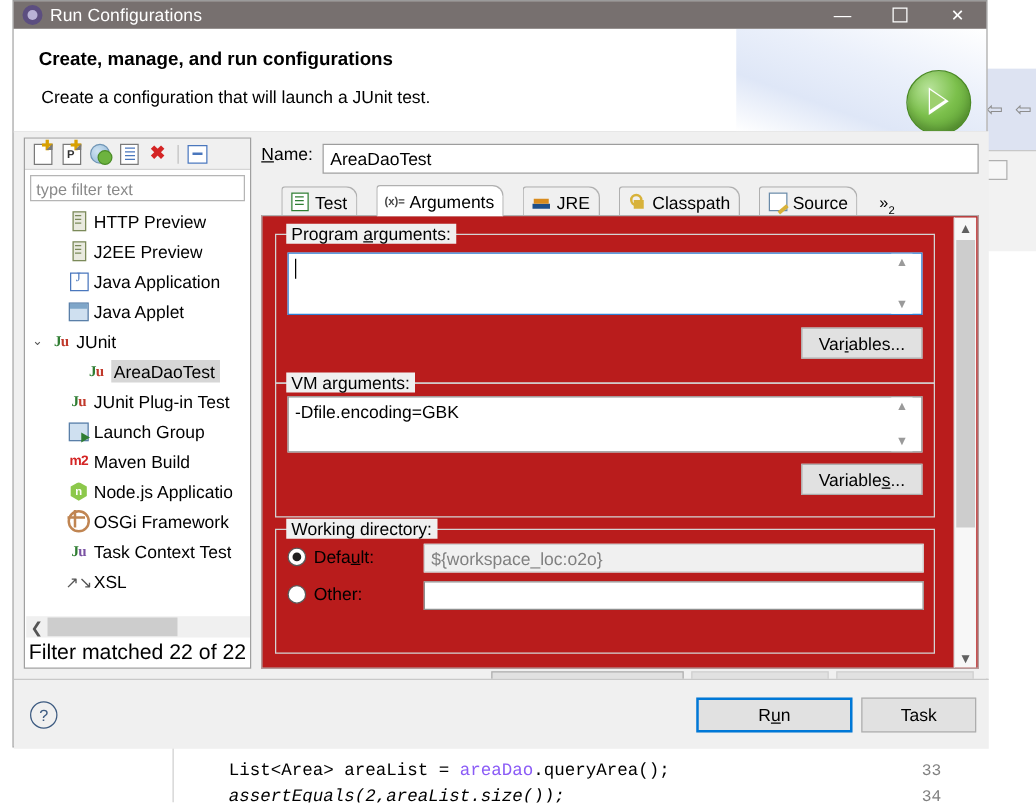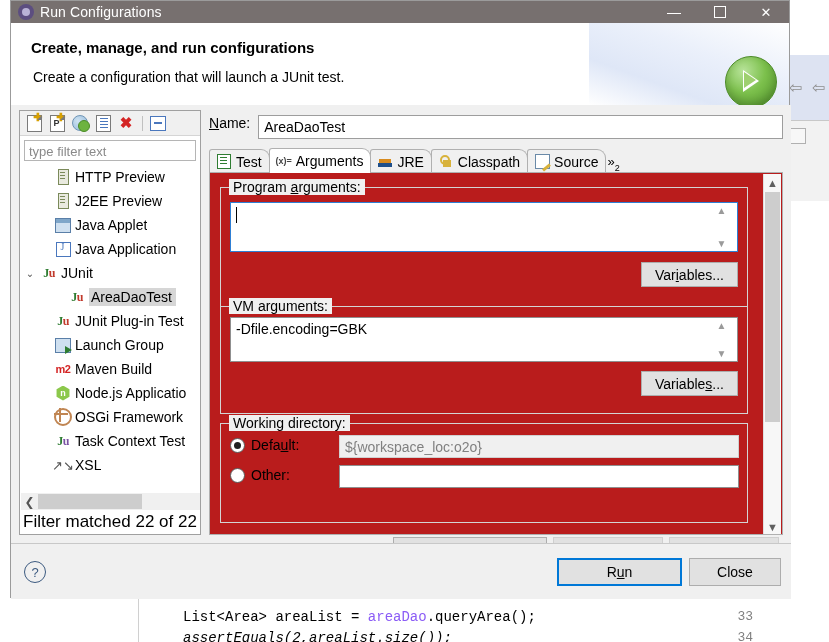--- a/index.html
+++ b/index.html
@@ -362,20 +362,21 @@
   .tab {
     height: 24px; display: flex; align-items: center;
     padding: 0 7px 0 6px; font-size: 14px; color: #000000;
     border: 1px solid #b0b0b0; border-bottom: none;
     border-top-left-radius: 3px; border-top-right-radius: 9px;
     background: #f0f0f0;
     margin-right: -1px; position: relative;
     font-family: "Liberation Sans", sans-serif;
     white-space: nowrap;
     box-sizing: border-box;
+    margin-left: 16px;
   }
   .tab.active {
     background: #ffffff; z-index: 3; height: 25px;
   }
   .tab .tabicon {
     width: 16px; height: 14px; margin-right: 4px; flex: none;
     display: flex; align-items: center; justify-content: center;
     position: relative;
   }
   .tab.more {
@@ -631,31 +632,31 @@
             <span style="display:inline-block;width:16px;flex:none;"></span>
             <span class="ticon">
               <span class="ic-server"></span>
             </span>
             <span class="tlabel">J2EE Preview</span>
           </div>
           <div class="tree-row">
             <span class="twisty"></span>
             <span style="display:inline-block;width:16px;flex:none;"></span>
             <span class="ticon">
+              <span class="ic-japp"></span>
+            </span>
+            <span class="tlabel">Java Application</span>
+          </div>
+          <div class="tree-row">
+            <span class="twisty"></span>
+            <span style="display:inline-block;width:16px;flex:none;"></span>
+            <span class="ticon">
               <span class="ic-applet"></span>
             </span>
             <span class="tlabel">Java Applet</span>
-          </div>
-          <div class="tree-row">
-            <span class="twisty"></span>
-            <span style="display:inline-block;width:16px;flex:none;"></span>
-            <span class="ticon">
-              <span class="ic-japp"></span>
-            </span>
-            <span class="tlabel">Java Application</span>
           </div>
           <div class="tree-row">
             <span class="twisty">⌄</span>
             <span style="display:inline-block;width:2px;flex:none;"></span>
             <span class="ticon">
               <span class="ic-ju"><span class="j">J</span><span class="u">u</span></span>
             </span>
             <span class="tlabel">JUnit</span>
           </div>
           <div class="tree-row selected">
@@ -830,15 +831,15 @@
     <div id="action-row">
       <div class="btn" style="left:184px; top:0; width:154px; height:27px;">Sho<u>w</u> Command Line</div>
       <div class="btn disabled" style="left:344px; top:0; width:110px; height:27px;">Re<u>v</u>ert</div>
       <div class="btn disabled" style="left:460px; top:0; width:110px; height:27px;">A<u>p</u>ply</div>
     </div>
   </div>
 
   <div id="footer">
     <div id="help-icon">?</div>
     <div class="btn default" style="left:546px; top:14px; width:125px; height:28px;">R<u>u</u>n</div>
-    <div class="btn" style="left:678px; top:14px; width:92px; height:28px;">Close</div>
+    <div class="btn" style="left:678px; top:14px; width:92px; height:28px;">Task</div>
   </div>
 </div>
 
 </body></html>

